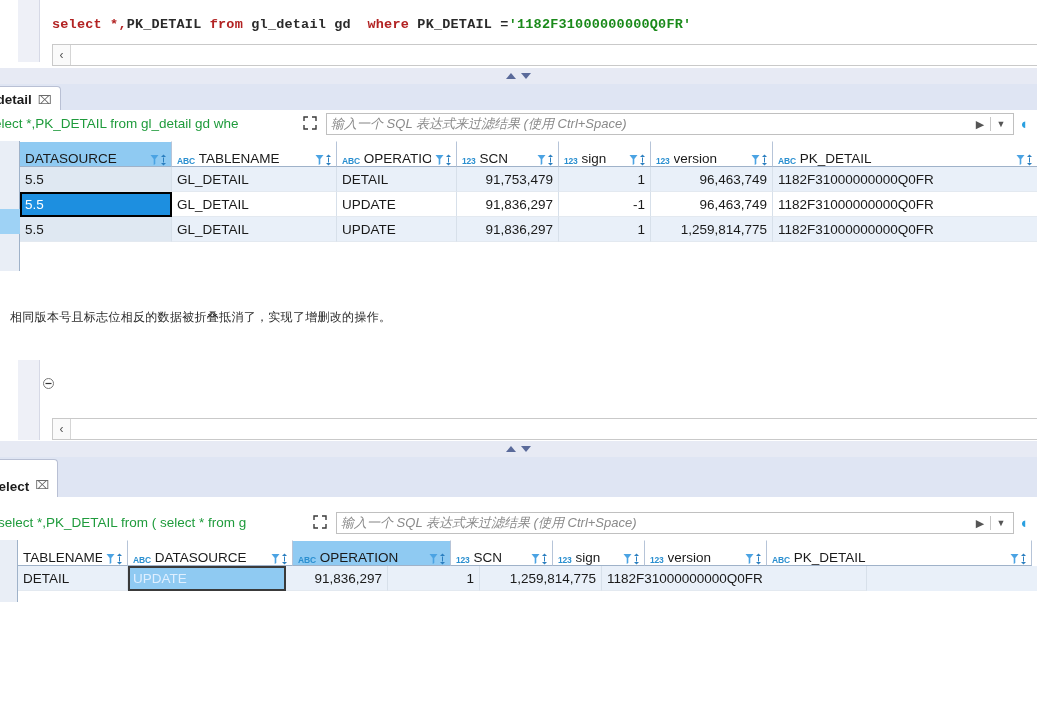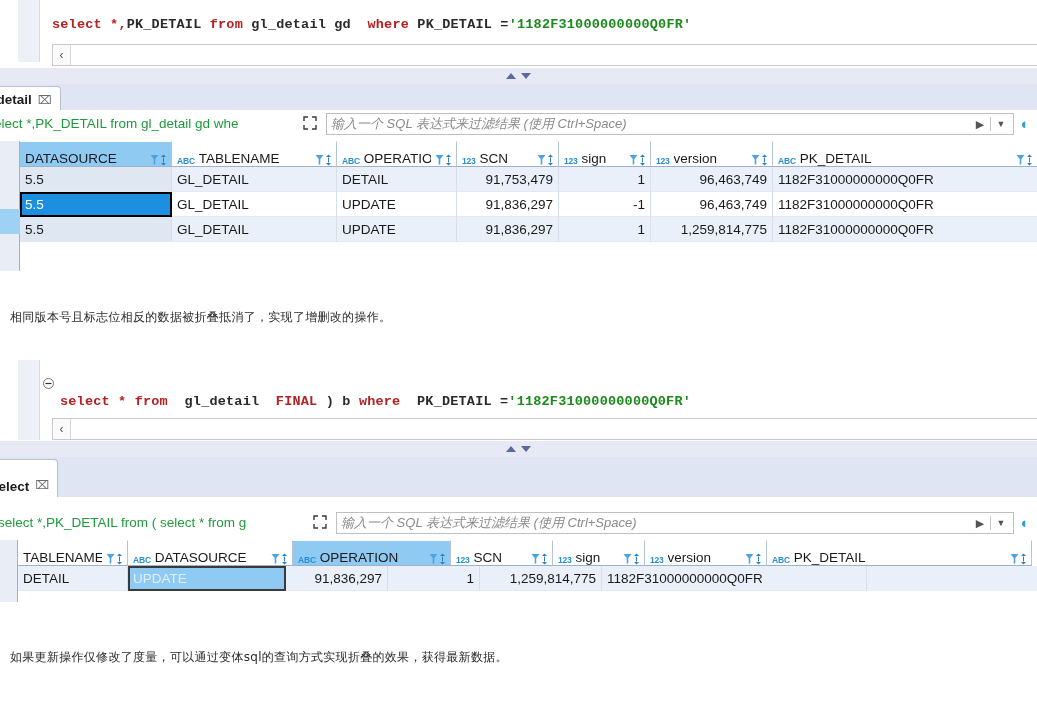--- a/index.html
+++ b/index.html
@@ -346,21 +346,20 @@
   <div class="para" style="top:300px;">相同版本号且标志位相反的数据被折叠抵消了，实现了增删改的操作。</div>
 
   <div class="sql-block" style="top:360px; left:18px; width:1019px; height:80px;">
     <div class="sql-gutter"></div>
     <div class="fold-marker" style="top:18px;">
       <svg width="11" height="11" viewBox="0 0 11 11">
         <rect x="0.5" y="0.5" width="10" height="10" rx="5" fill="#fff" stroke="#777"></rect>
         <path d="M2.5 5.5 H8.5" stroke="#333" stroke-width="1.2"></path>
       </svg>
     </div>
-    <div class="sql-code" style="top:32px; left:42px;"><span class="kw">select * from</span>  <span class="idt">gl_detail</span>  <span class="kw">FINAL</span> <span class="punc">) b</span> <span class="kw">where</span>  <span class="idt">PK_DETAIL =</span><span class="str">'1182F31000000000Q0FR'</span></div>
     <div class="hscroll" style="top:58px; width:1000px;">
       <div class="arrow-left">‹</div>
       <div class="track"></div>
     </div>
   </div>
 
   <div class="sash" style="top:441px;">
     <span class="tri up"></span>
     <span class="tri down"></span>
   </div>
@@ -499,15 +498,14 @@
           <div class="dcell cell-sel-mid" style="width: 158px;">UPDATE</div>
           <div class="dcell num" style="width: 102px;">91,836,297</div>
           <div class="dcell num" style="width: 92px;">1</div>
           <div class="dcell num" style="width: 122px;">1,259,814,775</div>
           <div class="dcell" style="width: 265px;">1182F31000000000Q0FR</div>
         </div>
       </div>
   </div>
   <div style="position:absolute; left:0; top:540px; width:18px; height:62px; background:#e9eef6; border-right:1px solid #9fb2c9;"></div>
 
-  <div class="para" style="top:640px;">如果更新操作仅修改了度量，可以通过变体sql的查询方式实现折叠的效果，获得最新数据。</div>
 
 </div>
 
 </body></html>

